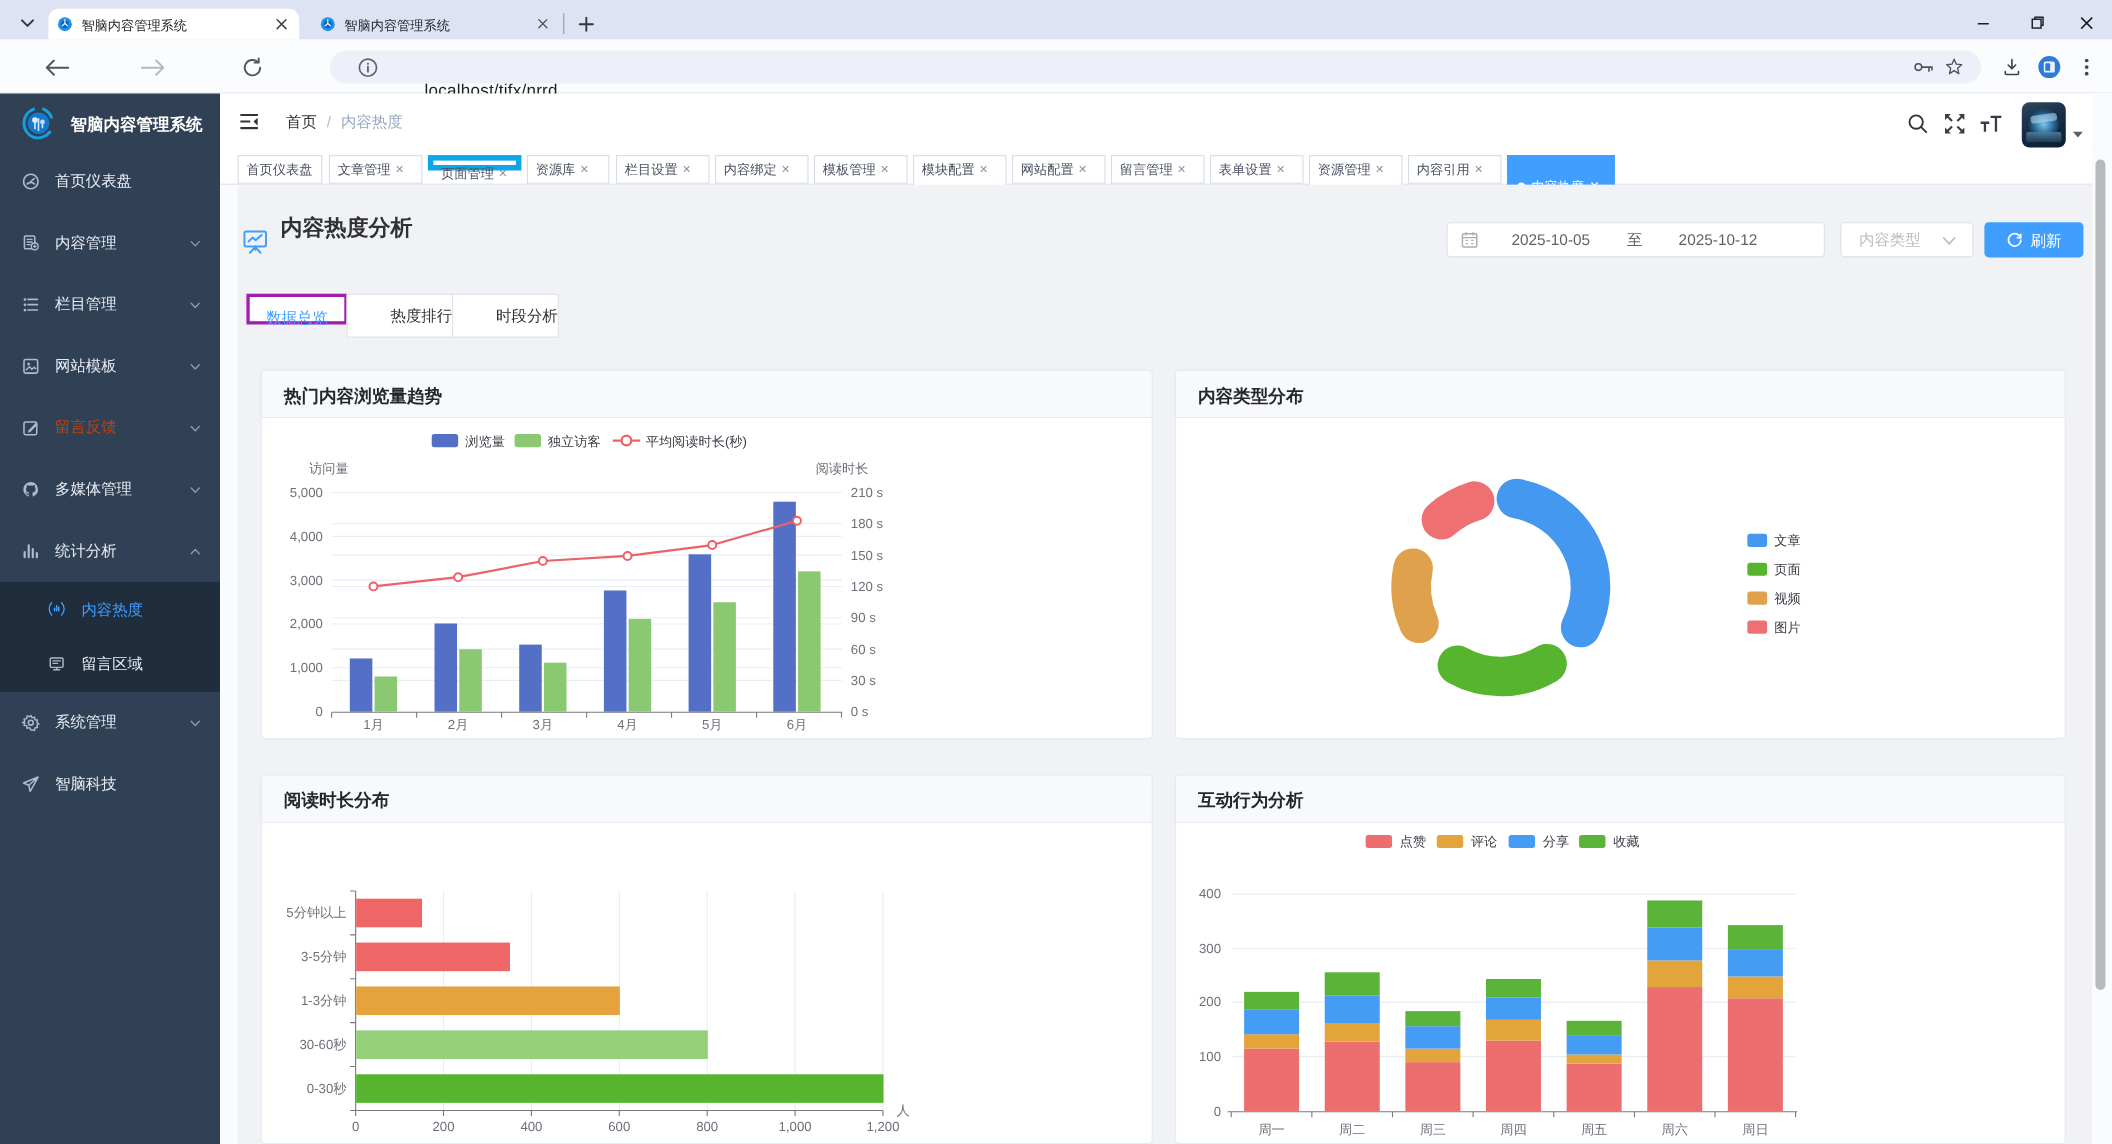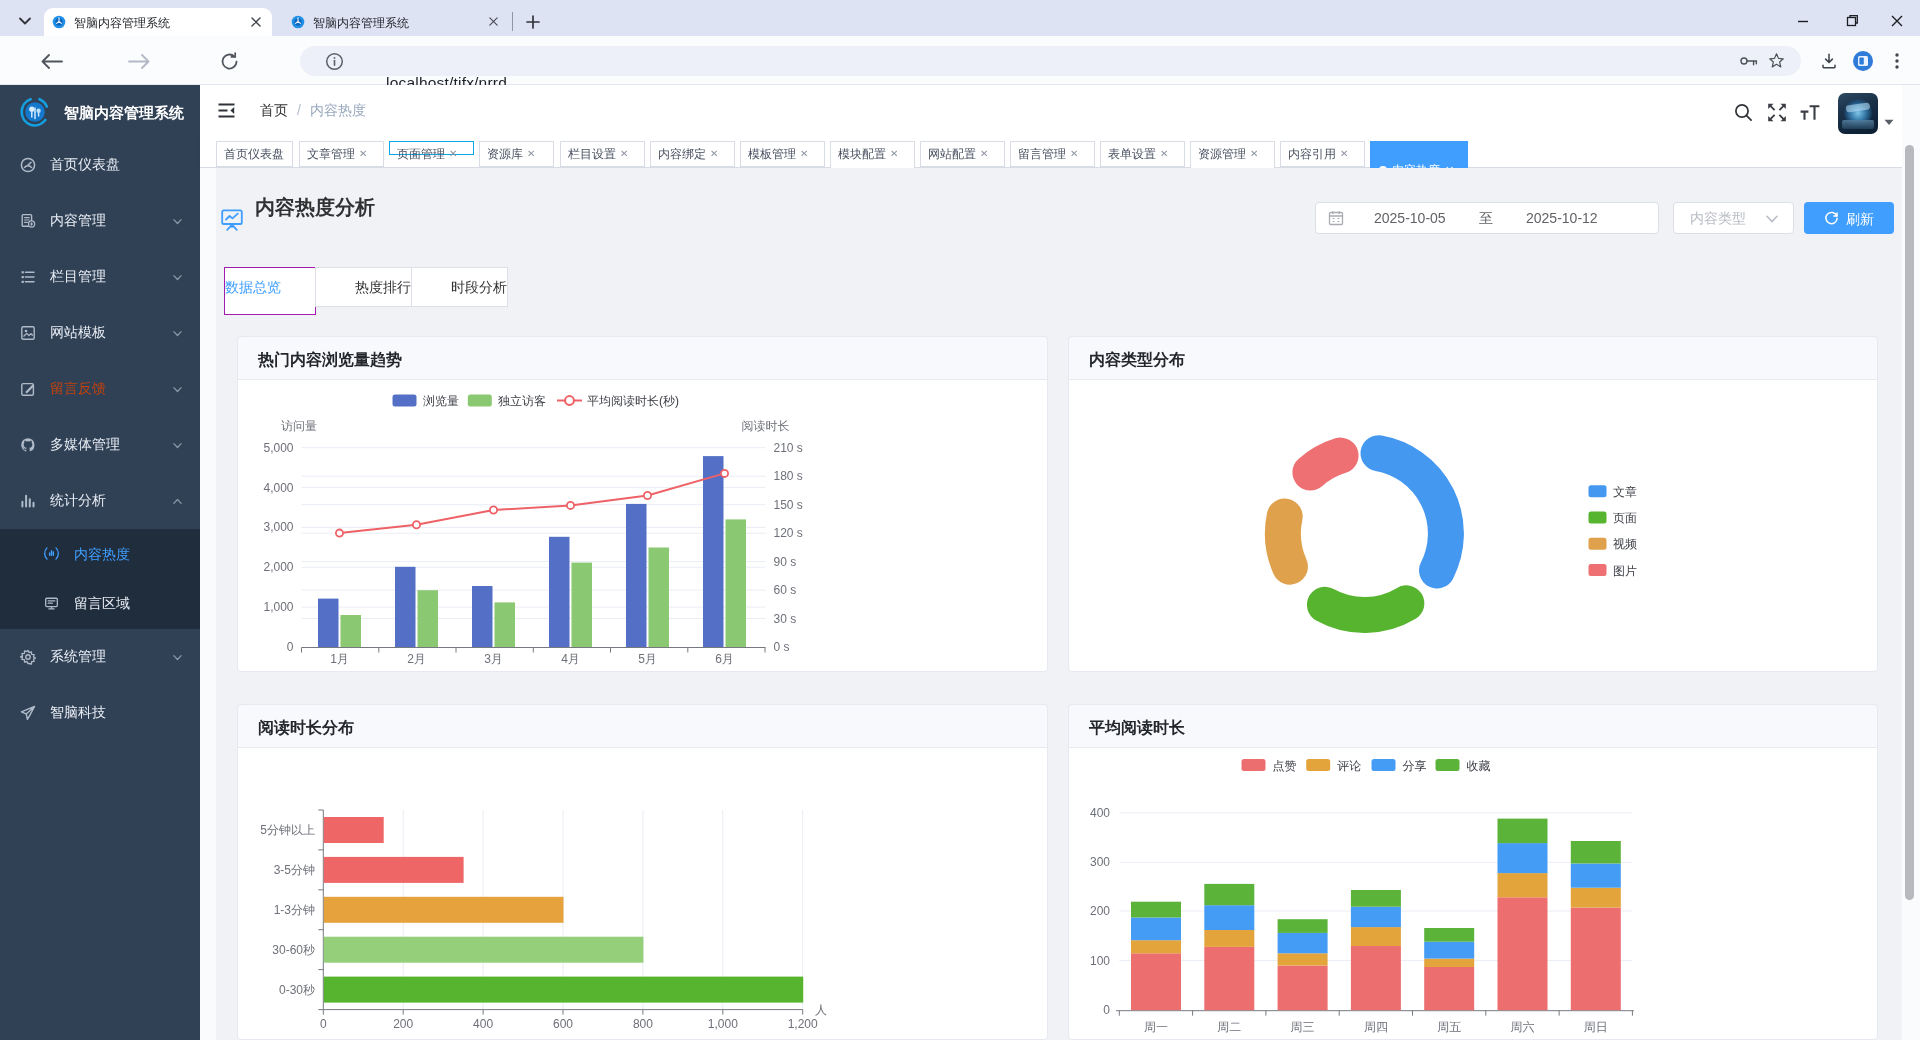--- a/index.html
+++ b/index.html
@@ -211,21 +211,21 @@
     <div class="abs" style="left:6px;top:6px;width:28px;height:28px;border-radius:50%;background:radial-gradient(circle,#7fc3e8 0%,#3b7fae 35%,#1d4a70 60%,rgba(16,40,64,0) 78%);"></div>
     <div class="abs" style="left:8px;top:11px;width:24px;height:7px;background:rgba(190,225,248,.55);border-radius:3px;transform:rotate(-8deg);"></div>
     <div class="abs" style="left:4px;top:27px;width:32px;height:9px;background:linear-gradient(#55809f,#23425d);border-radius:2px;opacity:.85"></div>
   </div>
 <svg class="abs" style="left:1884px;top:119px" width="10" height="7" viewBox="0 0 10 7">
     <path d="M0.5 0.8 L5 6 L9.5 0.8 Z" fill="#5a5e66"></path>
   </svg>
 <div class="abs" style="left:200px;top:135px;width:1720px;height:33px;background:#fff;border-bottom:1px solid #d8dce5;box-shadow:0 1px 3px rgba(0,0,0,.06);"></div>
 <div class="abs" style="left:216px;top:141px;height:26px;line-height:24px;width:77px;background:#fff;border:1px solid #d8dce5;color:#495060;font-size:12px;padding:0 7px;">首页仪表盘</div>
 <div class="abs" style="left:299px;top:141px;height:26px;line-height:24px;width:84.5px;background:#fff;border:1px solid #d8dce5;color:#495060;font-size:12px;padding:0 7px;">文章管理<span style="display:inline-block;margin-left:4px;color:#8d94a0;font-size:10px;vertical-align:1px;">✕</span></div>
-<div class="abs" style="left:389px;top:141px;height:14px;line-height:24px;width:84.5px;background:#fff;border:1px solid #0ea5e9;color:#495060;font-size:12px;padding:0 7px;">页面管理<span style="display:inline-block;margin-left:4px;color:#8d94a0;font-size:10px;vertical-align:1px;">✕</span></div>
+<div class="abs" style="left:389px;top:141px;height:14px;line-height:24px;width:84.5px;background:#fff;border:5px solid #0ea5e9;color:#495060;font-size:12px;padding:0 7px;">页面管理<span style="display:inline-block;margin-left:4px;color:#8d94a0;font-size:10px;vertical-align:1px;">✕</span></div>
 <div class="abs" style="left:479px;top:141px;height:26px;line-height:24px;width:75px;background:#fff;border:1px solid #d8dce5;color:#495060;font-size:12px;padding:0 7px;">资源库<span style="display:inline-block;margin-left:4px;color:#8d94a0;font-size:10px;vertical-align:1px;">✕</span></div>
 <div class="abs" style="left:560px;top:141px;height:26px;line-height:24px;width:84.5px;background:#fff;border:1px solid #d8dce5;color:#495060;font-size:12px;padding:0 7px;">栏目设置<span style="display:inline-block;margin-left:4px;color:#8d94a0;font-size:10px;vertical-align:1px;">✕</span></div>
 <div class="abs" style="left:650px;top:141px;height:26px;line-height:24px;width:84.5px;background:#fff;border:1px solid #d8dce5;color:#495060;font-size:12px;padding:0 7px;">内容绑定<span style="display:inline-block;margin-left:4px;color:#8d94a0;font-size:10px;vertical-align:1px;">✕</span></div>
 <div class="abs" style="left:740px;top:141px;height:26px;line-height:24px;width:84.5px;background:#fff;border:1px solid #d8dce5;color:#495060;font-size:12px;padding:0 7px;">模板管理<span style="display:inline-block;margin-left:4px;color:#8d94a0;font-size:10px;vertical-align:1px;">✕</span></div>
 <div class="abs" style="left:830px;top:141px;height:37px;line-height:24px;width:84.5px;background:#fff;border:1px solid #d8dce5;color:#495060;font-size:12px;padding:0 7px;">模块配置<span style="display:inline-block;margin-left:4px;color:#8d94a0;font-size:10px;vertical-align:1px;">✕</span></div>
 <div class="abs" style="left:920px;top:141px;height:26px;line-height:24px;width:84.5px;background:#fff;border:1px solid #d8dce5;color:#495060;font-size:12px;padding:0 7px;">网站配置<span style="display:inline-block;margin-left:4px;color:#8d94a0;font-size:10px;vertical-align:1px;">✕</span></div>
 <div class="abs" style="left:1010px;top:141px;height:26px;line-height:24px;width:84.5px;background:#fff;border:1px solid #d8dce5;color:#495060;font-size:12px;padding:0 7px;">留言管理<span style="display:inline-block;margin-left:4px;color:#8d94a0;font-size:10px;vertical-align:1px;">✕</span></div>
 <div class="abs" style="left:1100px;top:141px;height:26px;line-height:24px;width:84.5px;background:#fff;border:1px solid #d8dce5;color:#495060;font-size:12px;padding:0 7px;">表单设置<span style="display:inline-block;margin-left:4px;color:#8d94a0;font-size:10px;vertical-align:1px;">✕</span></div>
 <div class="abs" style="left:1190px;top:141px;height:42px;line-height:24px;width:84.5px;background:#fff;border:1px solid #d8dce5;color:#495060;font-size:12px;padding:0 7px;">资源管理<span style="display:inline-block;margin-left:4px;color:#8d94a0;font-size:10px;vertical-align:1px;">✕</span></div>
 <div class="abs" style="left:1280px;top:141px;height:26px;line-height:24px;width:84.5px;background:#fff;border:1px solid #d8dce5;color:#495060;font-size:12px;padding:0 7px;">内容引用<span style="display:inline-block;margin-left:4px;color:#8d94a0;font-size:10px;vertical-align:1px;">✕</span></div>
@@ -251,35 +251,35 @@
 <div class="txt" style="left:1690px;top:210px;font-size:14px;color:#b8bcc4;">内容类型</div>
 <svg class="abs" style="left:1766px;top:215px" width="12" height="8" viewBox="0 0 12 8">
     <path d="M1 1.2 L6 6.6 L11 1.2" stroke="#b8bcc4" stroke-width="1.5" fill="none" stroke-linecap="round"></path>
   </svg>
 <div class="abs" style="left:1804px;top:202px;width:90px;height:32px;background:#409eff;border-radius:4px;"></div>
 <svg class="abs" style="left:1824px;top:210px" width="15" height="15" viewBox="0 0 16 16">
     <path d="M13.6 6.4 A6 6 0 1 0 14 8.8" stroke="#fff" stroke-width="1.6" fill="none" stroke-linecap="round"></path>
     <path d="M13.9 2.6 V6.5 H10" stroke="#fff" stroke-width="1.6" fill="none" stroke-linejoin="round"></path>
   </svg>
 <div class="txt" style="left:1846px;top:211px;font-size:14px;color:#fff;">刷新</div>
-<div class="abs" style="left:224px;top:267px;width:92px;height:48px;background:#fff;border:1px solid #a21caf;color:#409eff;font-size:14px;text-align:left;line-height:38px;">数据总览</div>
+<div class="abs" style="left:224px;top:267px;width:92px;height:28px;background:#fff;border:3px solid #a21caf;color:#409eff;font-size:14px;text-align:center;line-height:38px;">数据总览</div>
 <div class="abs" style="left:315px;top:267px;width:97px;height:40px;background:#fff;border:1px solid #dcdfe6;color:#303133;font-size:14px;text-align:right;line-height:38px;">热度排行</div>
 <div class="abs" style="left:411px;top:267px;width:97px;height:40px;background:#fff;border:1px solid #dcdfe6;color:#303133;font-size:14px;text-align:right;line-height:38px;">时段分析</div>
 <div class="abs" style="left:237px;top:336px;width:811px;height:336px;background:#fff;border:1px solid #e6e9f0;border-radius:4px;"></div>
 <div class="abs" style="left:237px;top:336px;width:811px;height:44px;background:#f8f9fc;border:1px solid #e6e9f0;border-radius:4px 4px 0 0;"></div>
 <div class="txt" style="left:258px;top:350px;font-size:16px;font-weight:bold;color:#23262b;">热门内容浏览量趋势</div>
 <div class="abs" style="left:1068px;top:336px;width:810px;height:336px;background:#fff;border:1px solid #e6e9f0;border-radius:4px;"></div>
 <div class="abs" style="left:1068px;top:336px;width:810px;height:44px;background:#f8f9fc;border:1px solid #e6e9f0;border-radius:4px 4px 0 0;"></div>
 <div class="txt" style="left:1089px;top:350px;font-size:16px;font-weight:bold;color:#23262b;">内容类型分布</div>
 <div class="abs" style="left:237px;top:704px;width:811px;height:336px;background:#fff;border:1px solid #e6e9f0;border-radius:4px;"></div>
 <div class="abs" style="left:237px;top:704px;width:811px;height:44px;background:#f8f9fc;border:1px solid #e6e9f0;border-radius:4px 4px 0 0;"></div>
 <div class="txt" style="left:258px;top:718px;font-size:16px;font-weight:bold;color:#23262b;">阅读时长分布</div>
 <div class="abs" style="left:1068px;top:704px;width:810px;height:336px;background:#fff;border:1px solid #e6e9f0;border-radius:4px;"></div>
 <div class="abs" style="left:1068px;top:704px;width:810px;height:44px;background:#f8f9fc;border:1px solid #e6e9f0;border-radius:4px 4px 0 0;"></div>
-<div class="txt" style="left:1089px;top:718px;font-size:16px;font-weight:bold;color:#23262b;">平均阅读时长</div>
+<div class="txt" style="left:1089px;top:718px;font-size:16px;font-weight:bold;color:#23262b;">互动行为分析</div>
 <svg class="abs" style="left:237px;top:380px" width="600" height="292" viewBox="0 0 600 292">
     <rect x="155.5" y="14.5" width="24" height="12" rx="2.5" fill="#5470c6"></rect>
     <text x="186" y="25" style="font-size:12px;fill:#3b3e45;">浏览量</text>
     <rect x="230.8" y="14.5" width="24" height="12" rx="2.5" fill="#8bc872"></rect>
     <text x="261" y="25" style="font-size:12px;fill:#3b3e45;">独立访客</text>
     <path d="M320 20.5 H345" stroke="#ee6166" stroke-width="2"></path>
     <circle cx="332.5" cy="20.5" r="4.4" fill="#fff" stroke="#ee6166" stroke-width="2"></circle>
     <text x="350" y="25" style="font-size:12px;fill:#3b3e45;">平均阅读时长(秒)</text>
     <text x="62" y="50" text-anchor="middle" style="font-size:12px;fill:#6e7079;">访问量</text>
     <text x="528.5" y="50" text-anchor="middle" style="font-size:12px;fill:#6e7079;">阅读时长</text>

